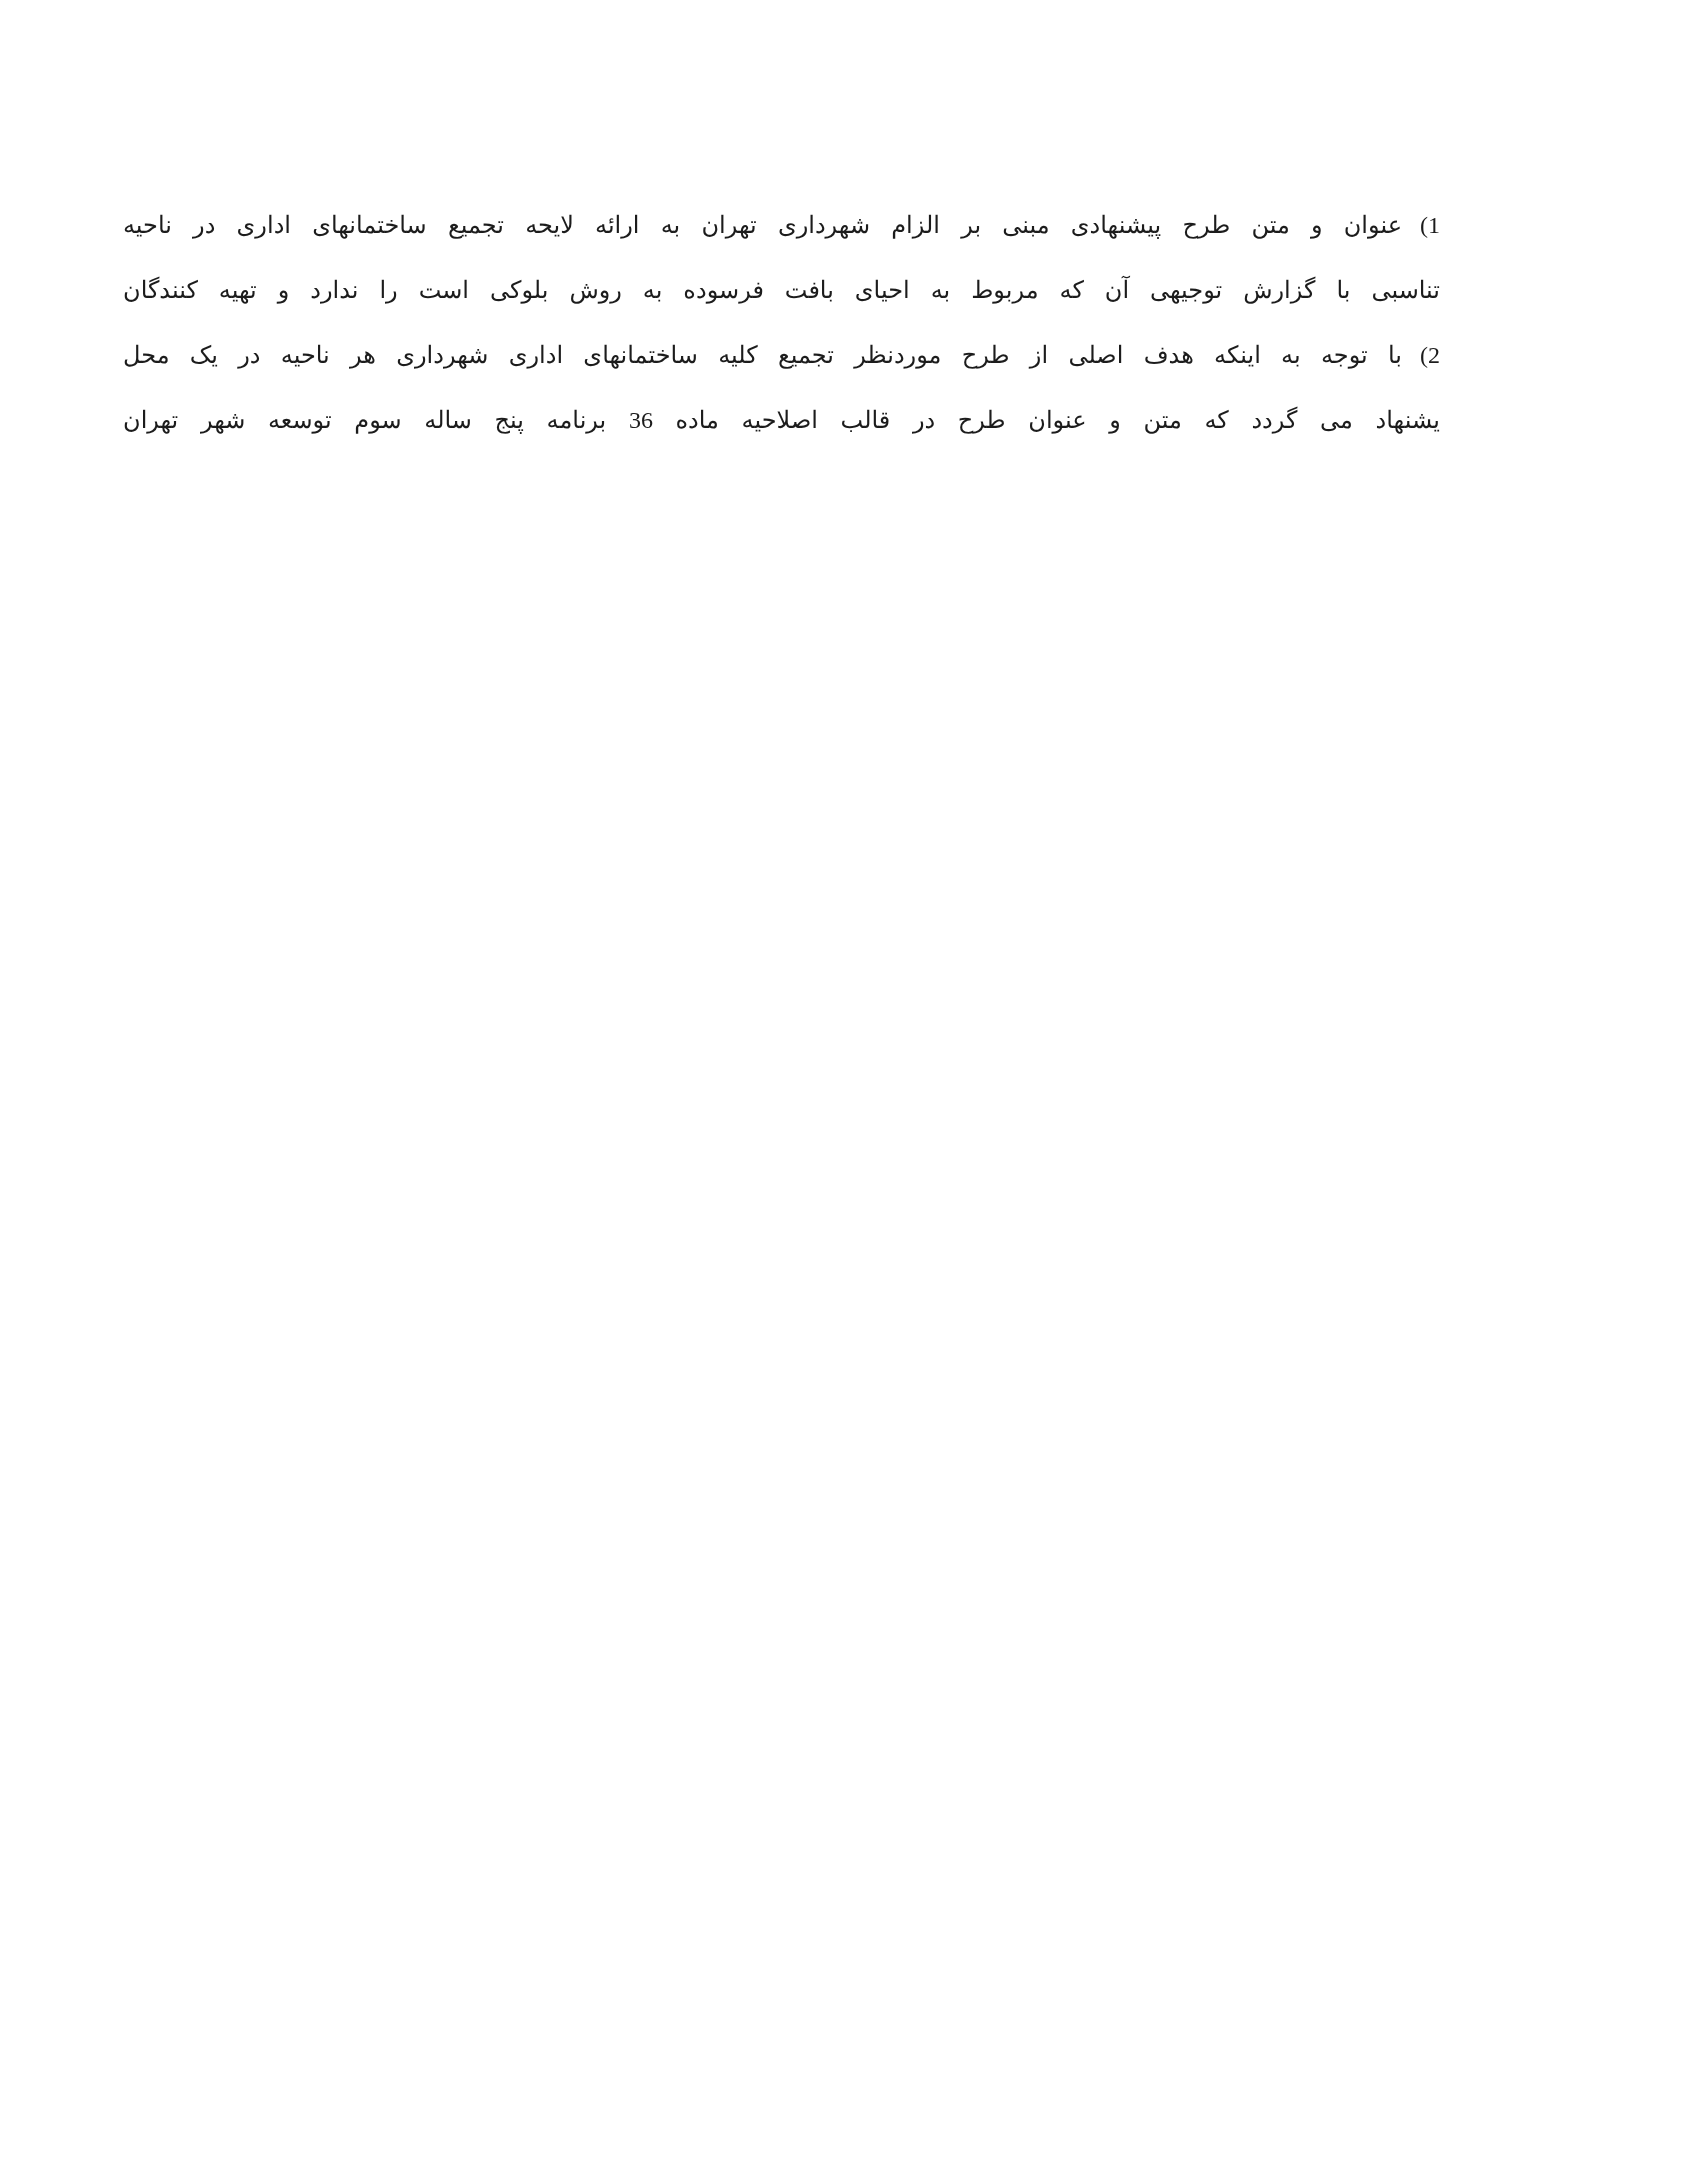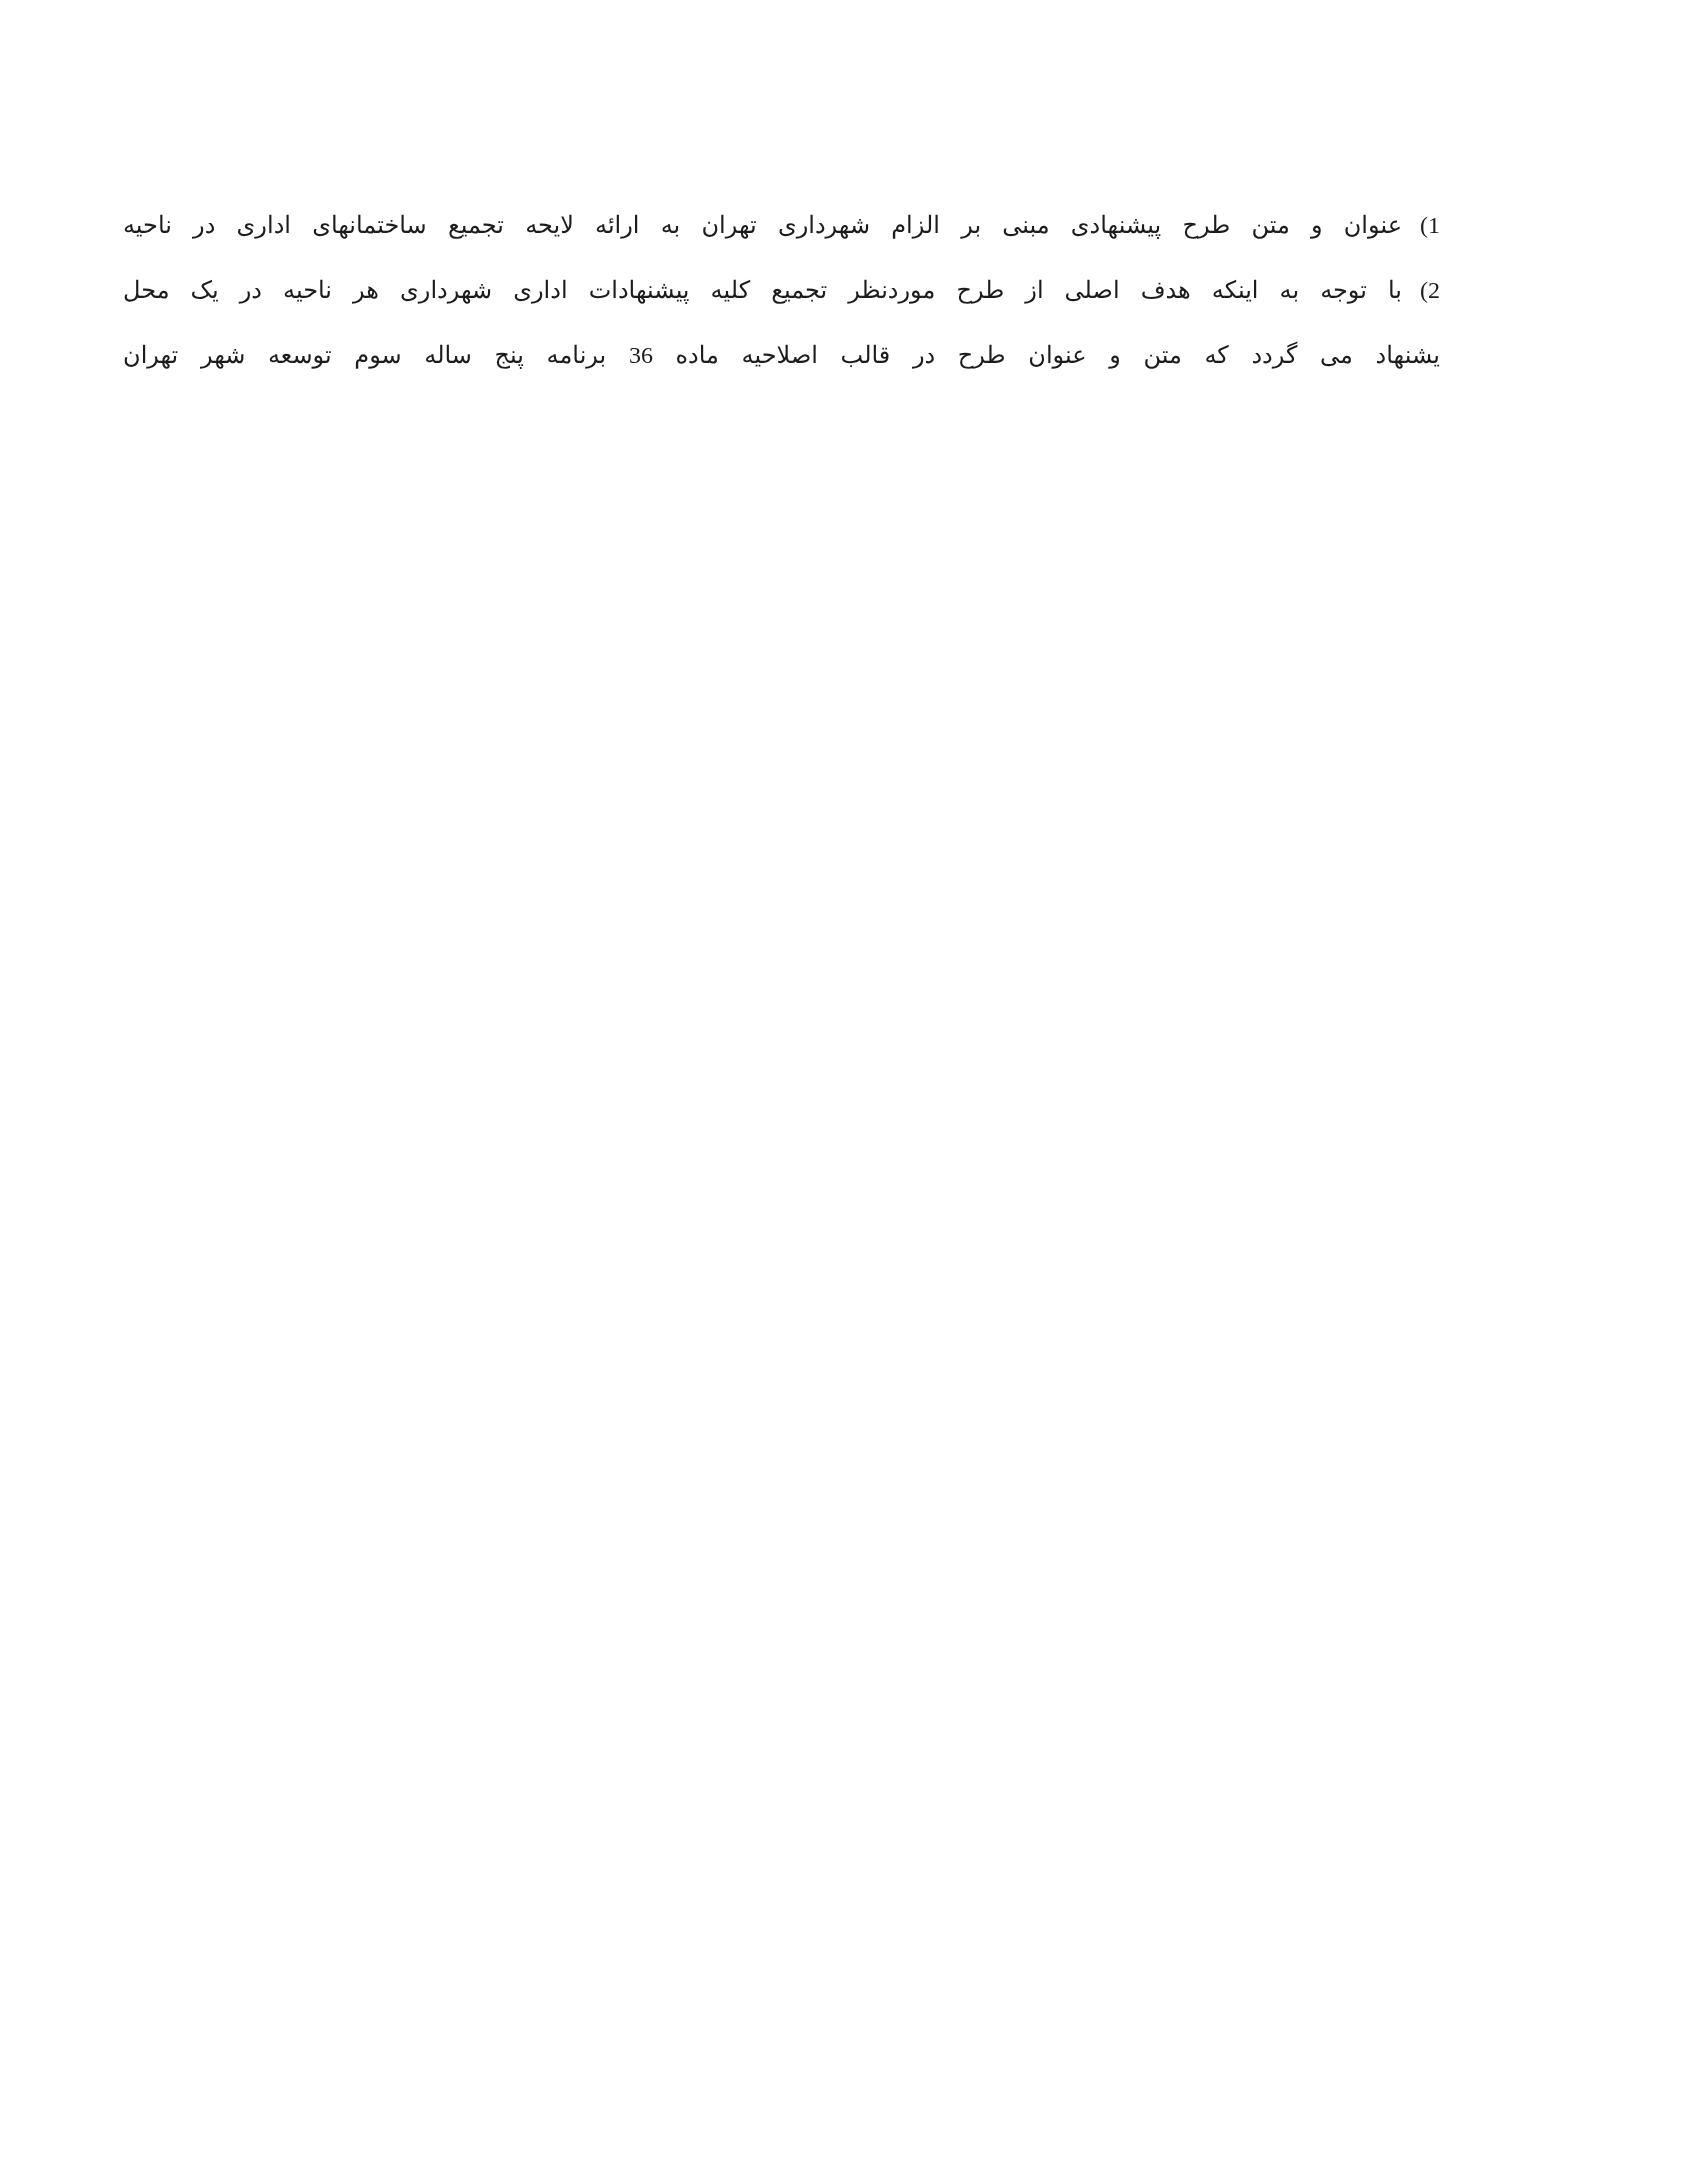--- a/index.html
+++ b/index.html
@@ -52,25 +52,28 @@
 </head>
 <body>
 
 <div class="page">
   <div class="text-block" dir="rtl">
 
     <div class="item">
       <div class="line">
         <span class="marker">1)</span><span>عنوان و متن طرح پیشنهادی مبنی بر الزام شهرداری تهران به ارائه لایحه تجمیع ساختمانهای اداری در ناحیه</span>
       </div>
+      <div class="line">
+        <span>تناسبی با گزارش توجیهی آن که مربوط به احیای بافت فرسوده به روش بلوکی است را ندارد و تهیه کنندگان</span>
+      </div>
     </div>
 
     <div class="item">
       <div class="line">
-        <span class="marker">2)</span><span>با توجه به اینکه هدف اصلی از طرح موردنظر تجمیع کلیه پیشنهادات اداری شهرداری هر ناحیه در یک محل</span>
+        <span class="marker">2)</span><span>با توجه به اینکه هدف اصلی از طرح موردنظر تجمیع کلیه ساختمانهای اداری شهرداری هر ناحیه در یک محل</span>
       </div>
       <div class="line">
         <span>یشنهاد می گردد که متن و عنوان طرح در قالب اصلاحیه ماده 36 برنامه پنج ساله سوم توسعه شهر تهران</span>
       </div>
     </div>
 
   </div>
 </div>
 
 

